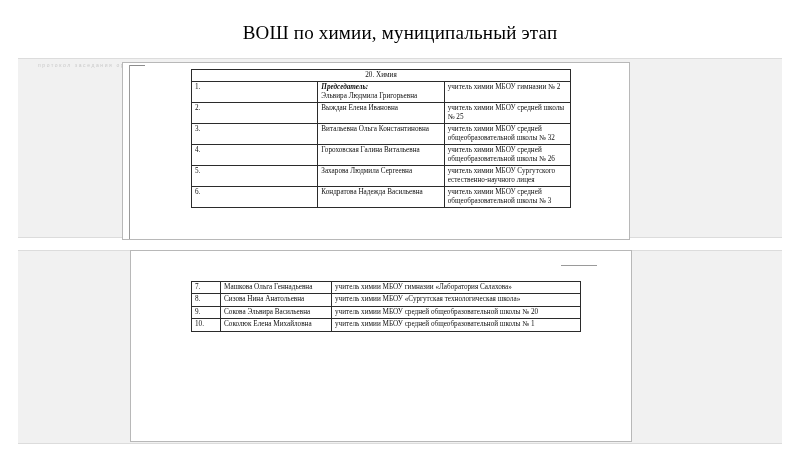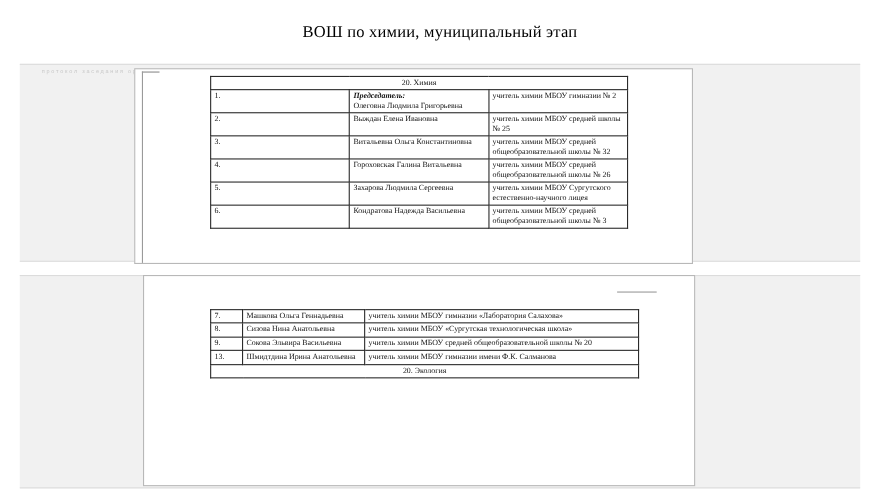--- a/index.html
+++ b/index.html
@@ -11,21 +11,21 @@
     height: 450px;
     background: #ffffff;
     font-family: "Liberation Serif", serif;
     overflow: hidden;
     position: relative;
   }
 
   .slide-title {
     text-align: center;
     font-family: "Liberation Serif", serif;
-    font-size: 15px;
+    font-size: 19px;
     color: #000000;
     padding-top: 22px;
     letter-spacing: 0.2px;
   }
 
   
   .scan-wrap {
     position: absolute;
     left: 0;
     width: 800px;
@@ -122,21 +122,21 @@
     <div class="page-inner" style="top:6px; left:68px; width:380px;">
       <table class="doc">
         <tbody>
           <tr class="section">
             <td colspan="3">20. Химия</td>
           </tr>
           <tr>
             <td class="num">1.</td>
             <td class="fio">
               <div class="chair">Председатель:</div>
-              <div>Олеговна Людмила Григорьевна</div>
+              <div>Эльвира Людмила Григорьевна</div>
             </td>
             <td class="place">учитель химии МБОУ гимназии № 2</td>
           </tr>
           <tr>
             <td class="num">2.</td>
             <td class="fio">Выждан Елена Ивановна</td>
             <td class="place">учитель химии МБОУ средней школы № 25</td>
           </tr>
           <tr>
             <td class="num">3.</td>
@@ -183,26 +183,23 @@
             <td class="num">8.</td>
             <td class="fio">Сизова Нина Анатольевна</td>
             <td class="place">учитель химии МБОУ «Сургутская технологическая школа»</td>
           </tr>
           <tr>
             <td class="num">9.</td>
             <td class="fio">Сокова Эльвира Васильевна</td>
             <td class="place">учитель химии МБОУ средней общеобразовательной школы № 20</td>
           </tr>
           <tr>
-            <td class="num">13.</td>
-            <td class="fio">Шмидтдина Ирина Анатольевна</td>
-            <td class="place">учитель химии МБОУ гимназии имени Ф.К. Салманова</td>
-          </tr>
-          <tr class="section">
-            <td colspan="3">20. Экология</td>
+            <td class="num">10.</td>
+            <td class="fio">Соколюк Елена Михайловна</td>
+            <td class="place">учитель химии МБОУ средней общеобразовательной школы № 1</td>
           </tr>
         </tbody>
       </table>
     </div>
 
     <div class="tick" style="top:14px; left:430px; width:36px; height:1px;"></div>
   </div>
 </div>
 
 </body></html>

